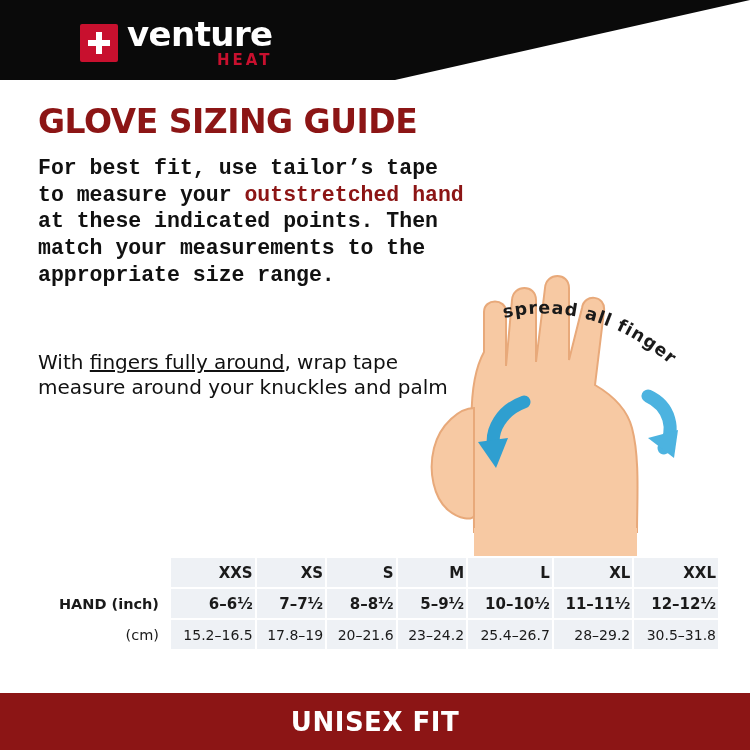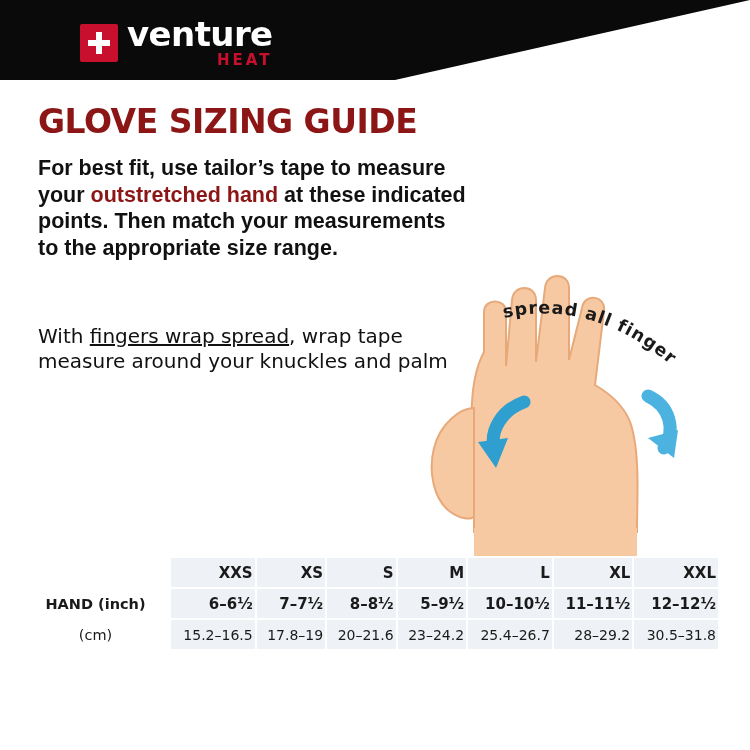--- a/index.html
+++ b/index.html
@@ -91,21 +91,21 @@
     letter-spacing: -0.5px;
     font-family: "DejaVu Sans", sans-serif;
     margin-bottom: 14px;
   }
   .intro {
     width: 432px;
     font-size: 21.5px;
     line-height: 1.24;
     color: #111111;
     font-weight: bold;
-    font-family: Liberation Sans, sans-serif;
+    font-family: Liberation Mono, monospace;
   }
   .intro .hl { color: #8c1515; }
 
   .section {
     margin-top: 62px;
     width: 420px;
   }
   .section-title {
     color: #8c1515;
     font-size: 21px;
@@ -165,21 +165,21 @@
     padding: 0 2px;
   }
   th.corner { background: #ffffff; border: none; }
   th.size-head {
     background: #eef1f5;
     font-weight: bold;
     font-size: 15px;
   }
   td.row-label {
     background: #ffffff;
-    text-align: center;
+    text-align: right;
     font-weight: bold;
     font-size: 14.5px;
     padding-right: 10px;
     border: none;
     white-space: nowrap;
   }
   td.row-label.unit { font-weight: normal; }
   tr.inch td.val {
     background: #eef1f5;
     font-weight: bold;
@@ -230,21 +230,21 @@
 
   <div class="content">
     <div class="title">GLOVE SIZING GUIDE</div>
 
     <div class="intro">
       <span>For best fit, use tailor’s tape to measure your </span><span class="hl">outstretched hand</span><span> at these indicated points. Then match your measurements to the appropriate size range.</span>
     </div>
 
     <div class="section">
       <div class="section-body">
-        <span>With </span><span class="u">fingers wrap spread</span><span>, wrap tape measure around your knuckles and palm</span>
+        <span>With </span><span class="u">fingers fully around</span><span>, wrap tape measure around your knuckles and palm</span>
       </div>
     </div>
 
     <div class="hand-wrap">
       <svg width="330" height="420" viewBox="0 0 330 420">
 
         <path d="M60,255 C58,215 62,190 72,172 L72,132 C72,118 94,118 94,132 L94,186
                  L100,120 C101,104 124,104 124,120 L124,182
                  L133,108 C134,92 157,92 157,108 L157,180
                  L170,128 C172,113 194,115 192,131 L183,205
@@ -312,14 +312,17 @@
           <td class="val">20–21.6</td>
           <td class="val">23–24.2</td>
           <td class="val">25.4–26.7</td>
           <td class="val">28–29.2</td>
           <td class="val">30.5–31.8</td>
         </tr>
       </tbody>
     </table>
   </div>
 
+  <div class="footer">
+    <span class="footer-text">UNISEX FIT</span>
+  </div>
 
 </div>
 
 </body></html>

